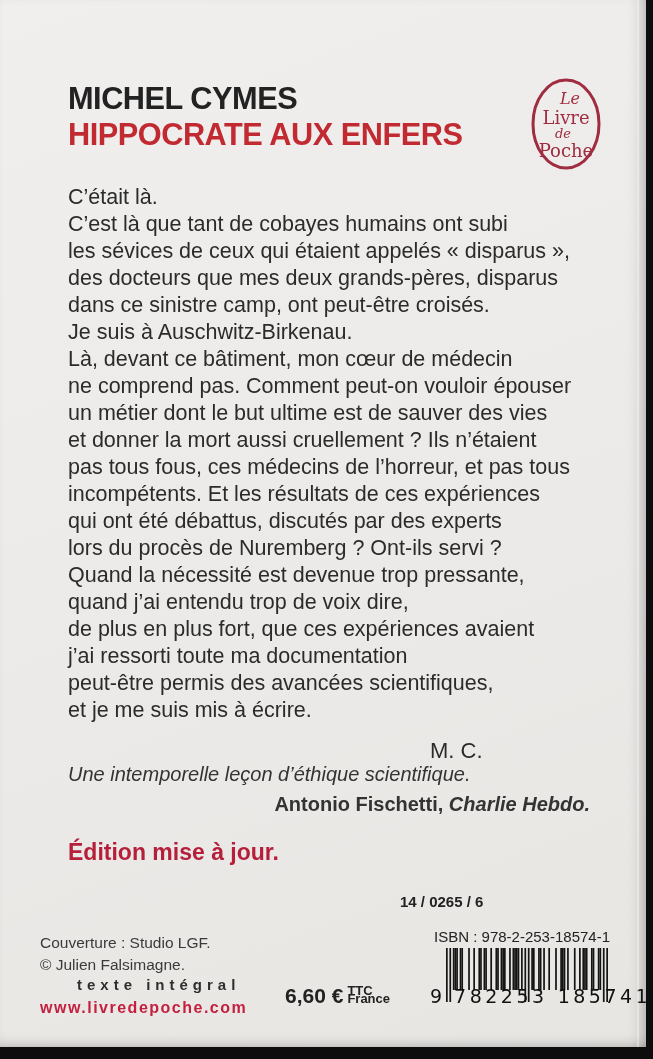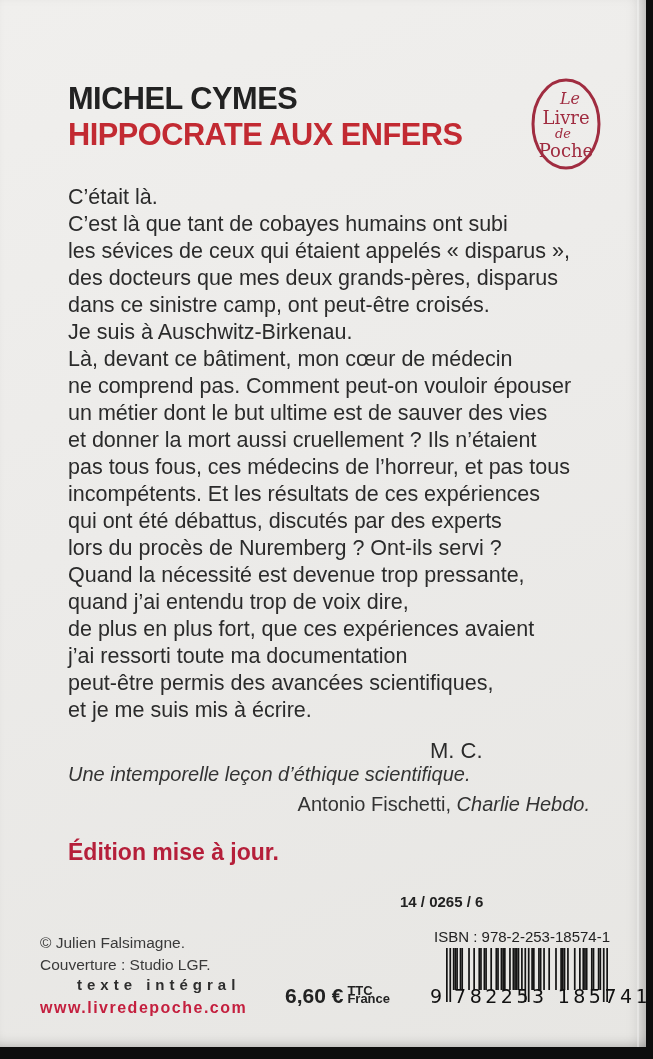--- a/index.html
+++ b/index.html
@@ -23,21 +23,21 @@
   .header{position:absolute;left:68px;top:80px;line-height:36px;}
   .author{font-size:32px;font-weight:700;letter-spacing:-.5px;color:#222;transform:scaleX(.96);transform-origin:left;white-space:nowrap;}
   .title{font-size:32px;font-weight:700;letter-spacing:-.5px;color:var(--title-red);transform:scaleX(.96);transform-origin:left;white-space:nowrap;}
   .logo{position:absolute;left:529px;top:76px;width:74px;height:96px;}
   .body-text{position:absolute;left:68px;top:184px;width:530px;
              font-size:21.5px;line-height:27px;color:var(--text-dark);}
   .body-text div{white-space:nowrap;}
   .signature{padding-left:362px;margin-top:13px;font-size:22px;color:var(--text-dark);}
   .review{position:absolute;left:68px;top:763px;width:522px;font-size:20px;color:#333;}
   .review-quote{font-style:italic;}
-  .review-attrib{text-align:right;margin-top:7px;}
+  .review-attrib{text-align:right;margin-top:7px;font-weight:bold;}
   .review-attrib .src{font-style:italic;}
   .edition{position:absolute;left:68px;top:839px;font-size:23px;font-weight:700;color:var(--edition-red);}
   .credits{position:absolute;left:40px;top:932px;font-size:15.5px;line-height:22px;color:#3a3a3a;}
   .texte-integral{position:absolute;left:40px;top:976px;font-size:15px;font-weight:700;
                   letter-spacing:5px;color:#2e2e2e;margin-left:37px;}
   .website{position:absolute;left:40px;top:999px;font-size:16px;font-weight:700;
            letter-spacing:1.5px;color:var(--website-red);}
   .price{position:absolute;left:285px;top:984px;display:flex;align-items:flex-start;}
   .price-amount{font-size:21px;font-weight:700;color:#222;}
   .price-suffix{display:flex;flex-direction:column;margin-left:4px;margin-top:3px;
@@ -103,22 +103,22 @@
     <div class="review">
       <div class="review-quote">Une intemporelle leçon d’éthique scientifique.</div>
       <div class="review-attrib">
         <span>Antonio Fischetti, </span><span class="src">Charlie Hebdo.</span>
       </div>
     </div>
 
     <div class="edition">Édition mise à jour.</div>
 
     <div class="credits">
+        <div>Couverture : Studio LGF.</div>
         <div>© Julien Falsimagne.</div>
-        <div>Couverture : Studio LGF.</div>
       </div>
     <div class="texte-integral">texte intégral</div>
     <div class="website">www.livredepoche.com</div>
 
     <div class="price">
       <span class="price-amount">6,60 €</span>
       <span class="price-suffix">
         <span>TTC</span>
         <span>France</span>
       </span>

